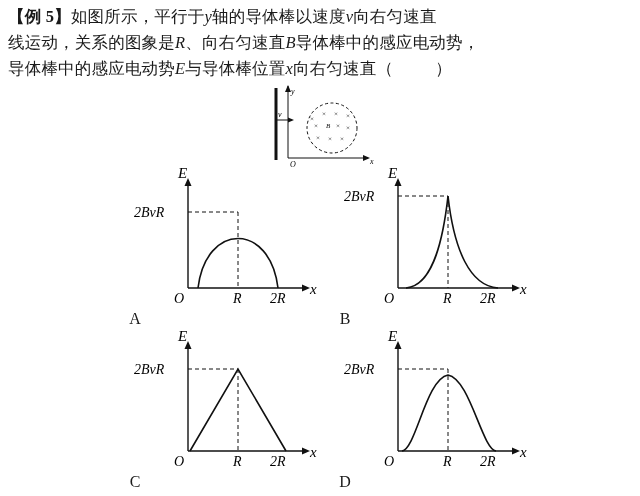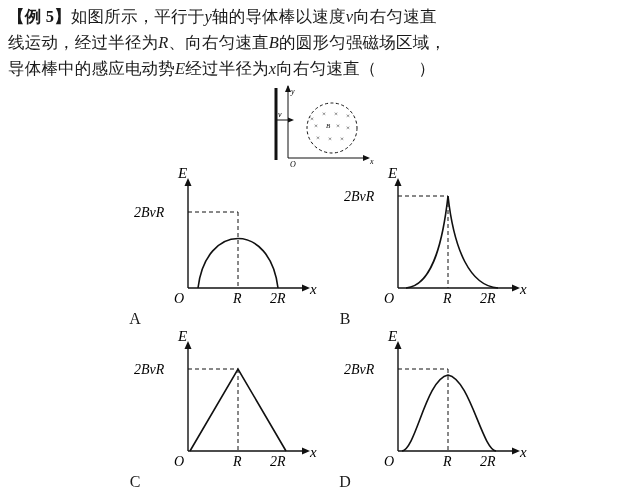--- a/index.html
+++ b/index.html
@@ -93,22 +93,22 @@
   .letter-c { left: 120px; top: 303px; }
   .letter-d { left: 330px; top: 303px; }
 </style>
 </head>
 <body>
 
 <div class="page">
 
   <div class="problem-text">
     <span class="label">【例 5】</span><span>如图所示，平行于</span><span class="it">y</span><span>轴的导体棒以速度</span><span class="it">v</span><span>向右匀速直</span><br>
-    <span>线运动，经过半径为</span><span class="it">R</span><span>、向右匀速直</span><span class="it">B</span><span>的圆形匀强磁场区域，</span><br>
-    <span>导体棒中的感应电动势</span><span class="it">E</span><span>经过半径为</span><span class="it">x</span><span>向右匀速直（</span><span class="blank"></span><span>）</span>
+    <span>线运动，关系的图象是</span><span class="it">R</span><span>、向右匀速直</span><span class="it">B</span><span>导体棒中的感应电动势，</span><br>
+    <span>导体棒中的感应电动势</span><span class="it">E</span><span>与导体棒位置</span><span class="it">x</span><span>向右匀速直（</span><span class="blank"></span><span>）</span>
   </div>
 
   <div class="field-figure">
     <svg width="120" height="84" viewBox="0 0 120 84">
 
       <line x1="14" y1="2" x2="14" y2="74" stroke="#111" stroke-width="3"></line>
 
       <line x1="26" y1="0" x2="26" y2="72" stroke="#111" stroke-width="1"></line>
       <polygon points="26,-1 23,6 29,6" fill="#111"></polygon>
 

